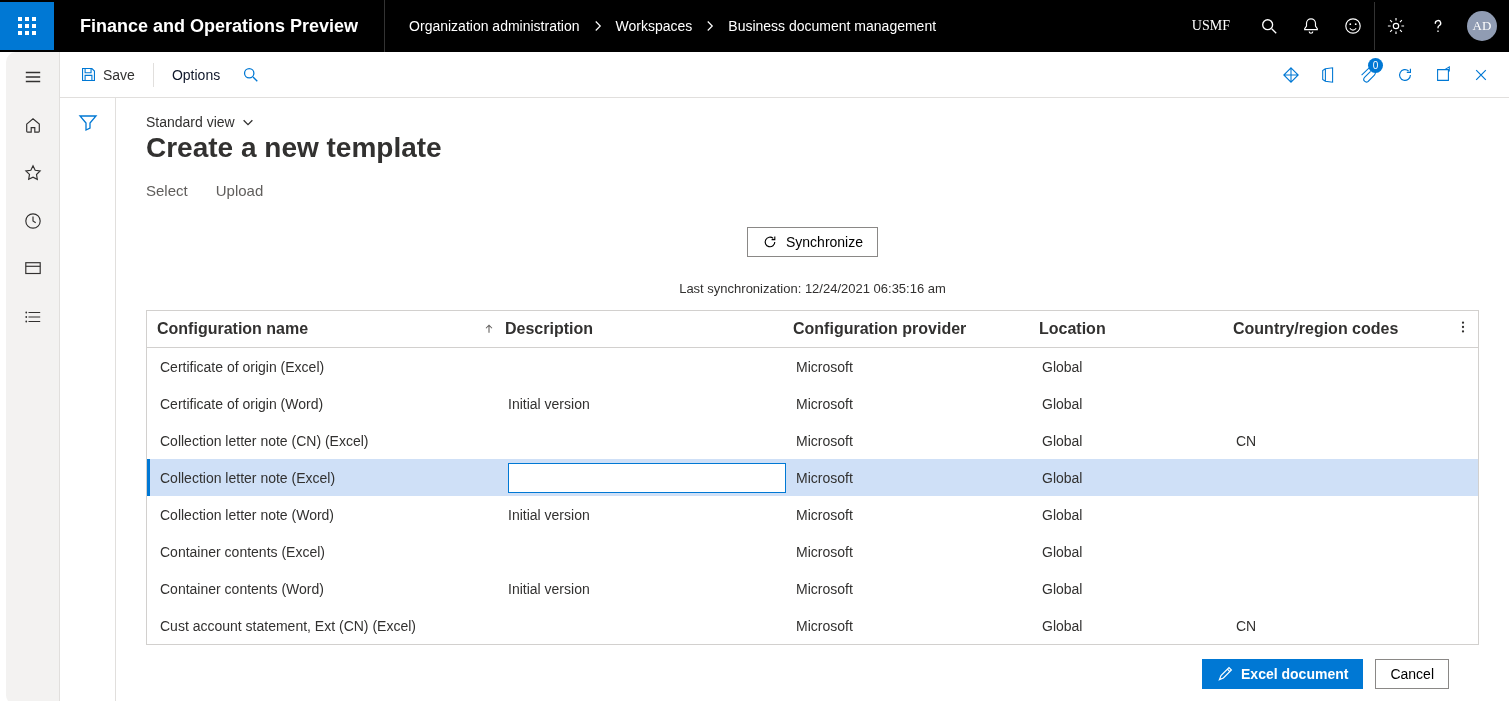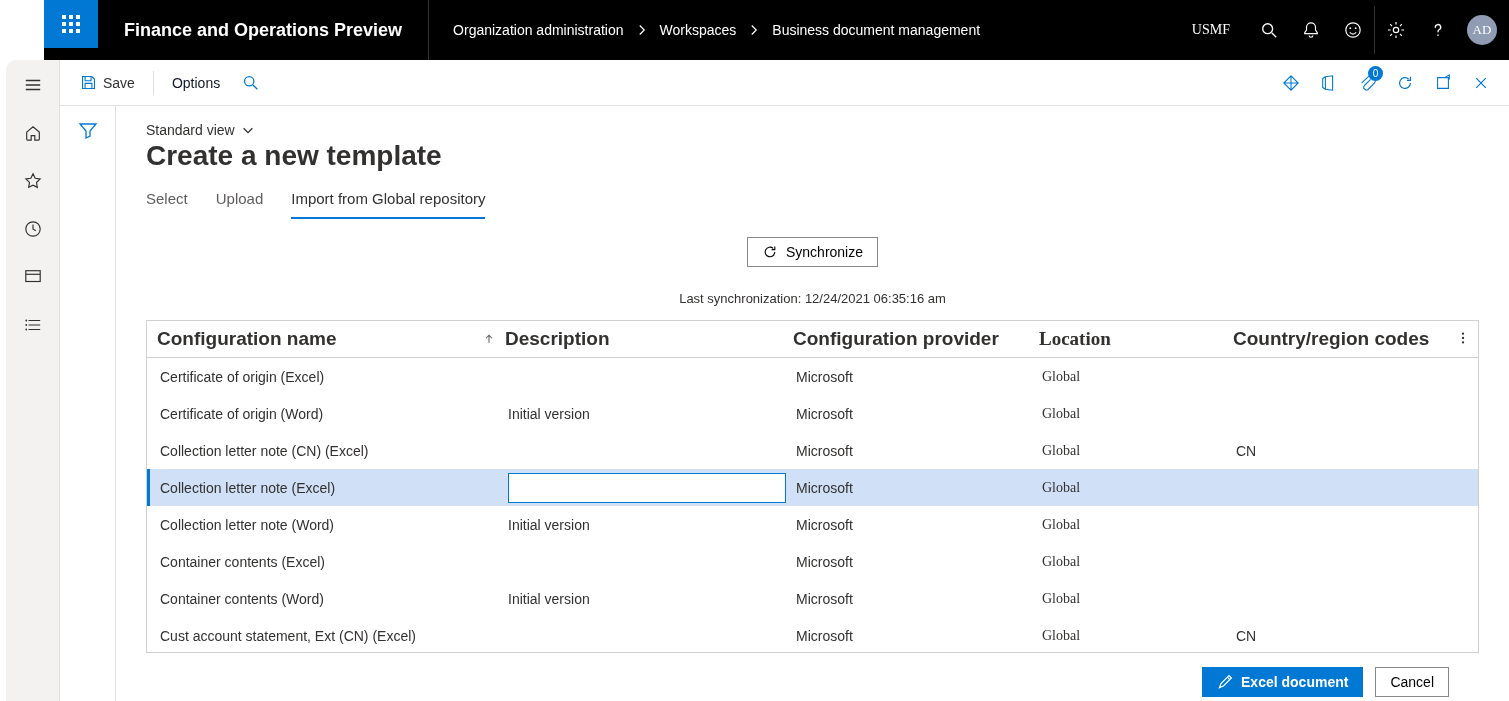--- a/index.html
+++ b/index.html
@@ -1,24 +1,24 @@
 <!DOCTYPE html>
 <html><head>
 <meta charset="utf-8">
 <style>
   * { box-sizing: border-box; margin: 0; padding: 0; }
   html, body { height: 100%; font-family: "Segoe UI", -apple-system, sans-serif; font-size: 14px; color: #323130; overflow: hidden; }
 
   
   .top-header {
-    height: 60px;
+    height: 52px;
     background: #000;
     color: #fff;
     display: flex;
-    margin-left: 44px;
+    align-items: center;
   }
   .waffle-btn {
     width: 54px; height: 48px;
     background: #0078d4;
     display: flex; align-items: center; justify-content: center;
     cursor: pointer;
   }
   .waffle-icon { display: grid; grid-template-columns: repeat(3, 4px); grid-template-rows: repeat(3, 4px); gap: 3px; }
   .waffle-icon span { width: 4px; height: 4px; background: #fff; }
   .app-title { font-size: 18px; font-weight: 600; padding: 0 26px; border-right: 1px solid #333; height: 100%; display: flex; align-items: center; }
@@ -85,28 +85,28 @@
     display: flex; align-items: center; gap: 8px;
     border: 1px solid #8a8886; padding: 6px 14px; cursor: pointer; background: #fff;
     font-size: 14px;
   }
   .sync-note { color: #323130; font-size: 13px; }
 
   
   .grid-wrap { border: 1px solid #d2d0ce; flex: 1; display:flex; flex-direction: column; overflow: hidden; }
   .grid-header {
     display: flex; align-items: center; padding: 0 10px; height: 37px;
-    border-bottom: 1px solid #d2d0ce; font-weight: 600; font-size: 19px; position:relative;
+    border-bottom: 1px solid #d2d0ce; font-weight: 600; font-size: 16px; position:relative;
   }
   .gh-col { display:flex; align-items:center; gap:8px; padding-right: 10px; }
   .gh-col.sort svg { color:#605e5c; }
   .col-name { flex: 0 0 348px; }
   .col-desc { flex: 0 0 288px; }
   .col-prov { flex: 0 0 246px; }
-  .col-loc  { flex: 0 0 194px; font-family: Liberation Serif, serif; }
+  .col-loc  { flex: 0 0 194px; }
   .col-ctry { flex: 1; }
   .grid-more { position: absolute; right: 8px; cursor:pointer; }
 
   .grid-body { position: relative; flex: 1; overflow-y: auto; }
   .grid-body::-webkit-scrollbar { width: 14px; }
   .grid-body::-webkit-scrollbar-thumb { background: #c8c6c4; border-radius: 6px; border: 3px solid #fff; }
 
   .grid-row {
     display: flex; align-items: center; padding: 0 10px; height: 37px; font-size: 14px;
     border-left: 3px solid transparent;
@@ -300,21 +300,20 @@
           <span>Standard view</span>
           <svg width="14" height="14" viewBox="0 0 16 16">
               <path d="M3 6l5 5 5-5" stroke="currentColor" fill="none" stroke-width="1.5"></path>
             </svg>
         </div>
         <h1 class="page-heading">Create a new template</h1>
 
         <div class="tabs">
           <div class="tab">Select</div>
           <div class="tab">Upload</div>
-          <div class="tab active">Import from Global repository</div>
         </div>
 
         <div class="sync-row">
           <button class="sync-btn">
             <svg width="16" height="16" viewBox="0 0 20 20">
                 <path d="M16 10a6 6 0 1 1-2-4.5M16 3v4h-4" stroke="currentColor" fill="none" stroke-width="1.4"></path>
               </svg>
             <span>Synchronize</span>
           </button>
           <span class="sync-note">Last synchronization: 12/24/2021 06:35:16 am</span>

